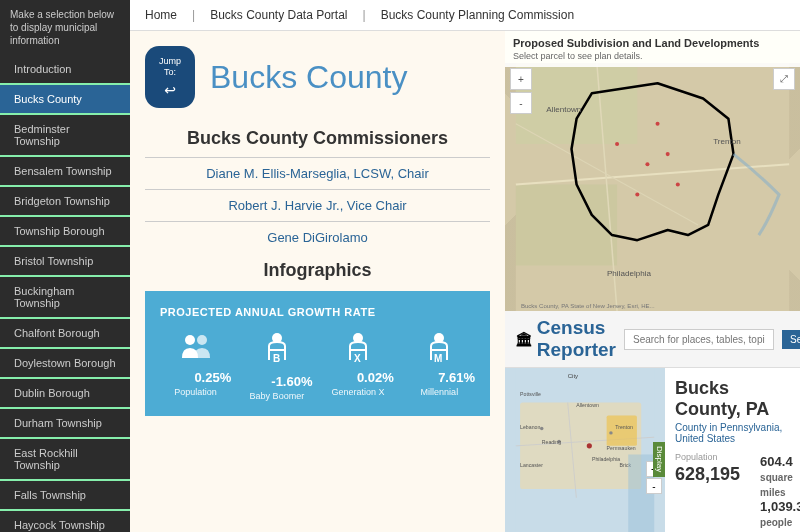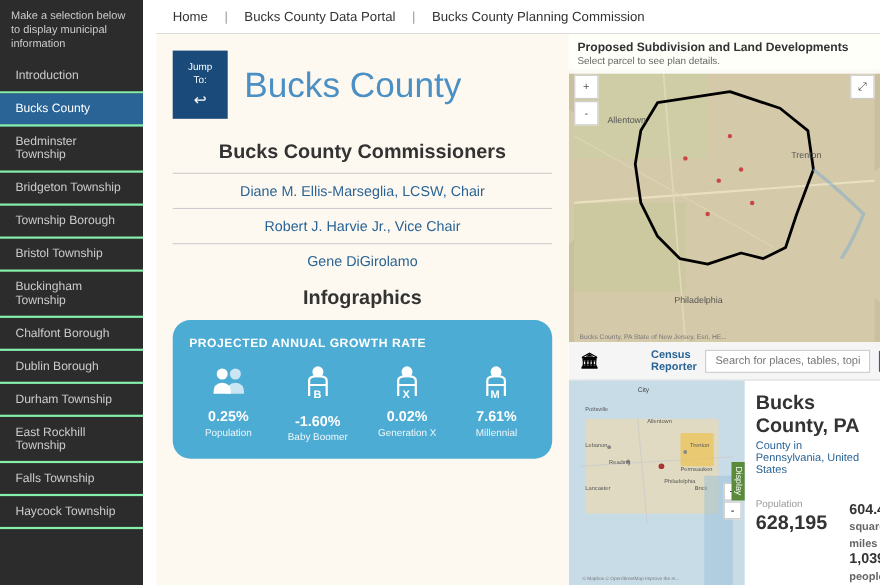--- a/index.html
+++ b/index.html
@@ -32,21 +32,20 @@
       background: #2a6496;
       color: white;
     }
 
     
     .main-content {
       flex: 1;
       display: flex;
       flex-direction: column;
       overflow: hidden;
-      padding-left: 12px;
     }
 
     
     .top-nav {
       background: white;
       border-bottom: 1px solid #ddd;
       padding: 8px 15px;
       display: flex;
       align-items: center;
       gap: 15px;
@@ -82,21 +81,21 @@
     }
     .jump-to-box {
       background: #1a4a7a;
       color: white;
       padding: 10px 8px;
       font-size: 10px;
       text-align: center;
       width: 50px;
       min-width: 50px;
       line-height: 1.2;
-      border-radius: 0;
+      border-radius: 14px;
     }
     .county-title {
       font-size: 32px;
       color: #4a90c4;
       font-weight: normal;
     }
 
     .commissioners-section {
       text-align: center;
       margin-bottom: 15px;
@@ -124,41 +123,42 @@
       font-weight: bold;
       color: #333;
       text-align: center;
       margin: 15px 0 10px;
     }
 
     .growth-rate-box {
       background: #4dacd4;
       color: white;
       padding: 15px;
-      border-radius: 16px;
+      border-radius: 0;
     }
     .growth-rate-title {
       font-size: 11px;
       font-weight: bold;
       letter-spacing: 0.5px;
       margin-bottom: 12px;
     }
     .growth-rate-items {
       display: flex;
       gap: 10px;
       justify-content: space-around;
     }
     .growth-item {
       text-align: center;
       flex: 1;
     }
     .growth-percent {
       font-size: 13px;
       font-weight: bold;
       color: white;
+      text-align: right;
     }
     .growth-label {
       font-size: 9px;
       color: rgba(255,255,255,0.9);
       margin-top: 2px;
     }
 
     
     .right-panel {
       flex: 1;
@@ -310,21 +310,21 @@
     }
     .census-county-name {
       font-size: 18px;
       font-weight: bold;
       color: #333;
       margin-bottom: 2px;
     }
     .census-county-sub {
       font-size: 10px;
       color: #2a6496;
-      margin-bottom: 20px;
+      margin-bottom: 8px;
     }
     .census-stats {
       display: flex;
       gap: 20px;
     }
     .census-stat-group {}
     .census-stat-label {
       font-size: 9px;
       color: #999;
       margin-bottom: 2px;
@@ -360,25 +360,27 @@
   </style>
 </head>
 <body>
 
 <div class="sidebar">
   <div class="sidebar-header">Make a selection below to display municipal information</div>
   <div id="sidebar-items-container">
       <div class="sidebar-item">Introduction</div>
       <div class="sidebar-item active">Bucks County</div>
       <div class="sidebar-item">Bedminster Township</div>
+      <div class="sidebar-item">Bensalem Township</div>
       <div class="sidebar-item">Bridgeton Township</div>
       <div class="sidebar-item">Township Borough</div>
       <div class="sidebar-item">Bristol Township</div>
       <div class="sidebar-item">Buckingham Township</div>
       <div class="sidebar-item">Chalfont Borough</div>
+      <div class="sidebar-item">Doylestown Borough</div>
       <div class="sidebar-item">Dublin Borough</div>
       <div class="sidebar-item">Durham Township</div>
       <div class="sidebar-item">East Rockhill Township</div>
       <div class="sidebar-item">Falls Township</div>
       <div class="sidebar-item">Haycock Township</div>
     </div>
 </div>
 
 <div class="main-content">
 
@@ -518,21 +520,21 @@
               <div class="map-tool-btn">⤢</div>
             </div>
           </div>
         </div>
       </div>
 
       <div class="census-section">
         <div class="census-header">
           <div class="census-logo">
             <span class="census-icon">🏛</span>
-            <span style="color:#2a6496;font-size:10px;margin-left:43px;">Census Reporter</span>
+            <span style="color:#2a6496;font-size:19px;">Census Reporter</span>
           </div>
           <input class="census-search" type="text" placeholder="Search for places, tables, topics, or geographies" style="">
           <button class="census-search-btn">Search</button>
         </div>
         <div class="census-body">
 
           <div class="census-map">
             <svg class="census-map-svg" viewBox="0 0 160 215" xmlns="http://www.w3.org/2000/svg">
               <rect width="160" height="215" fill="#c8dce8"></rect>
 

